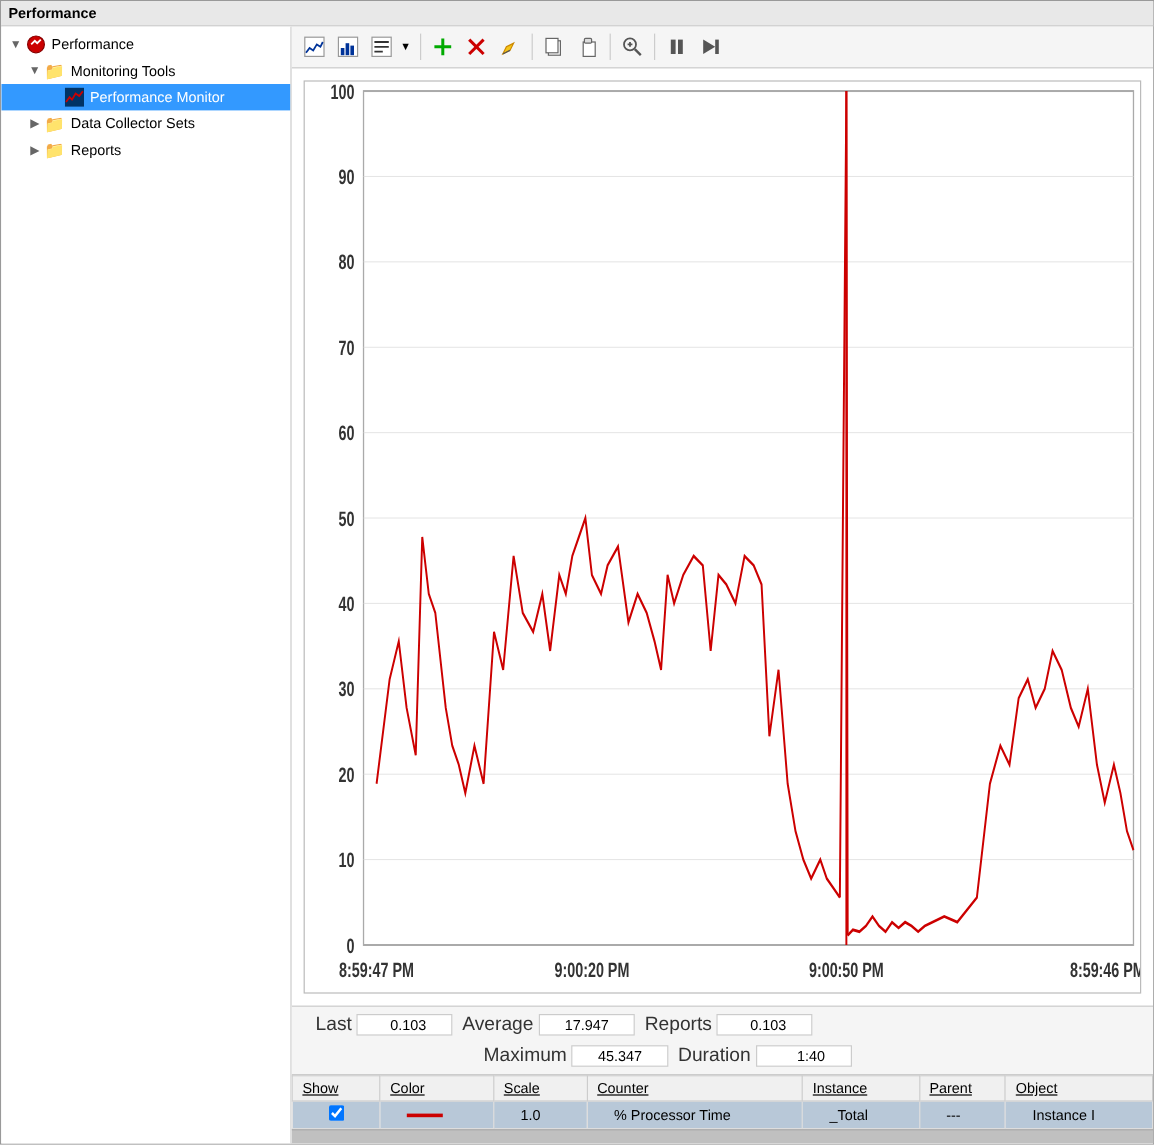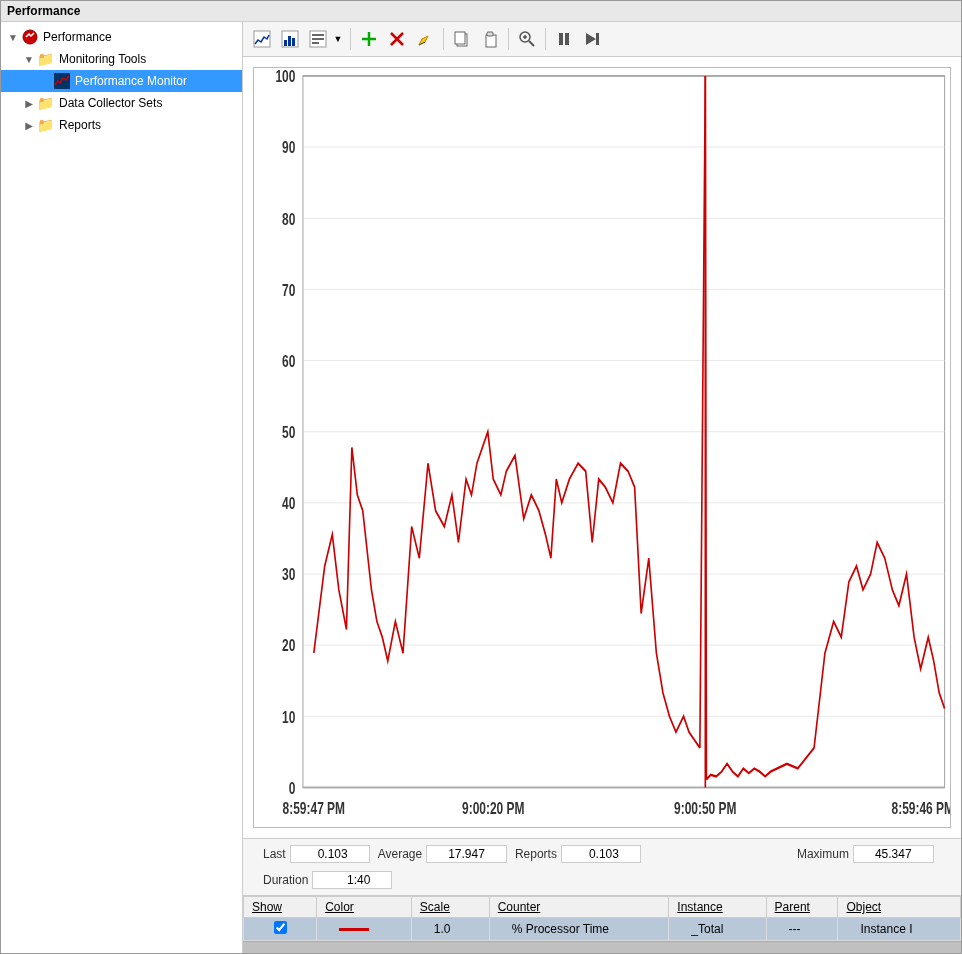--- a/index.html
+++ b/index.html
@@ -143,21 +143,21 @@
       gap: 8px;
       align-items: center;
       flex-shrink: 0;
     }
     .stat-group {
       display: flex;
       align-items: center;
       gap: 4px;
     }
     .stat-label {
-      font-size: 12px;
+      font-size: 16px;
       color: #333;
     }
     .stat-value {
       font-size: 12px;
       border: 1px solid #ccc;
       background: #fff;
       padding: 1px 21px;
       min-width: 80px;
       text-align: right;
     }

